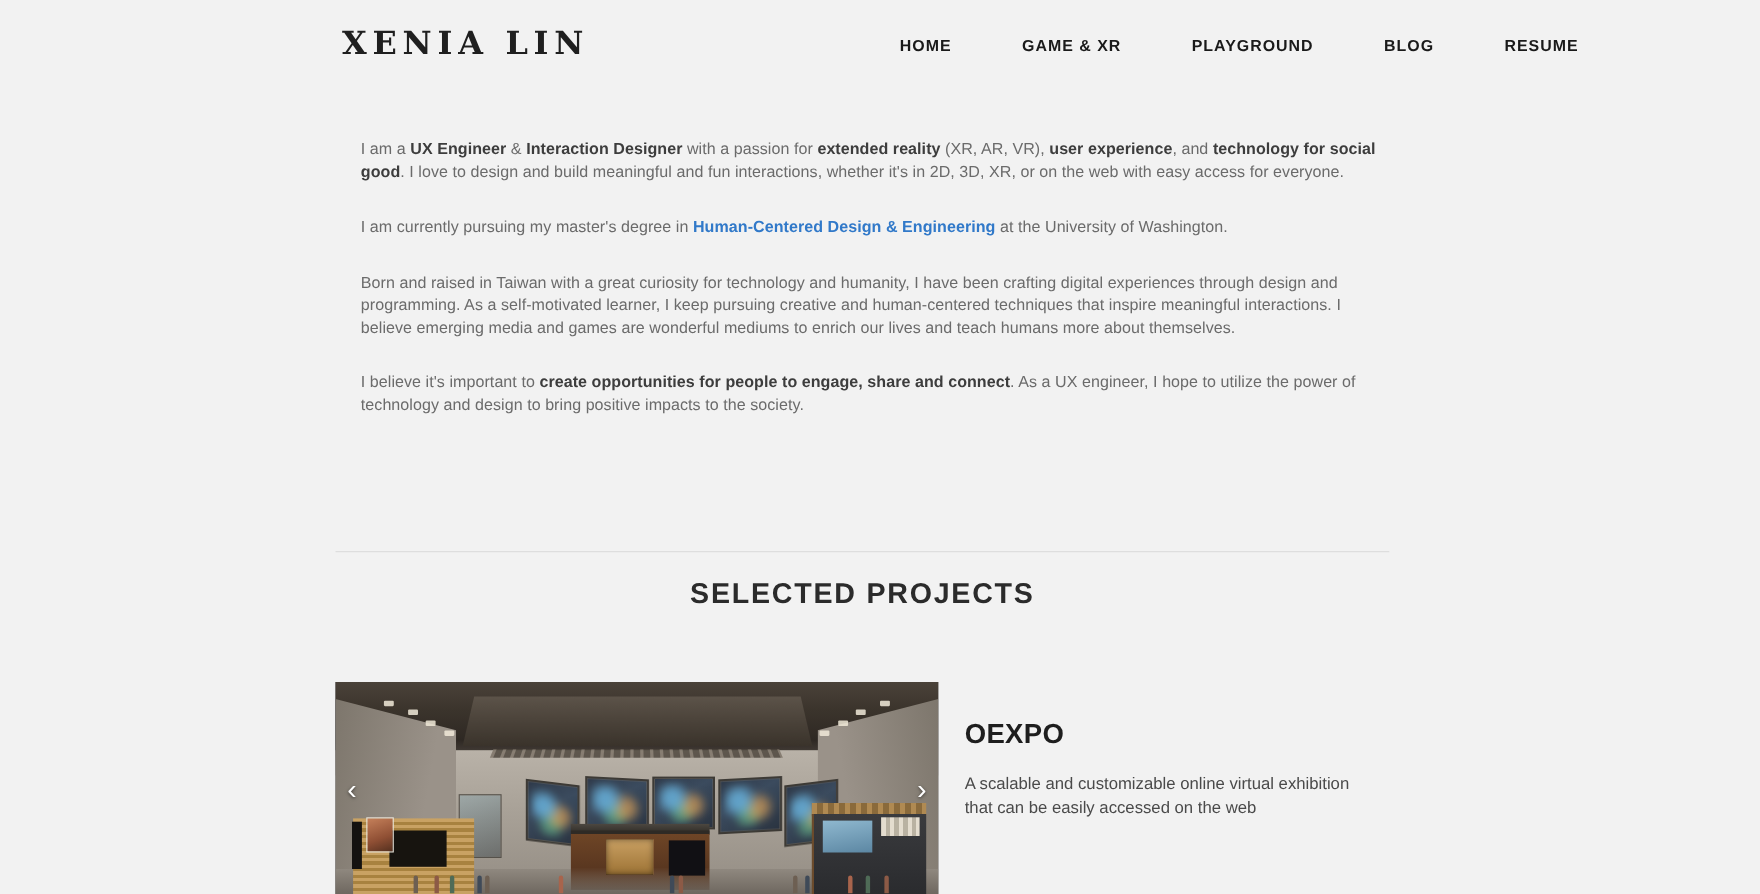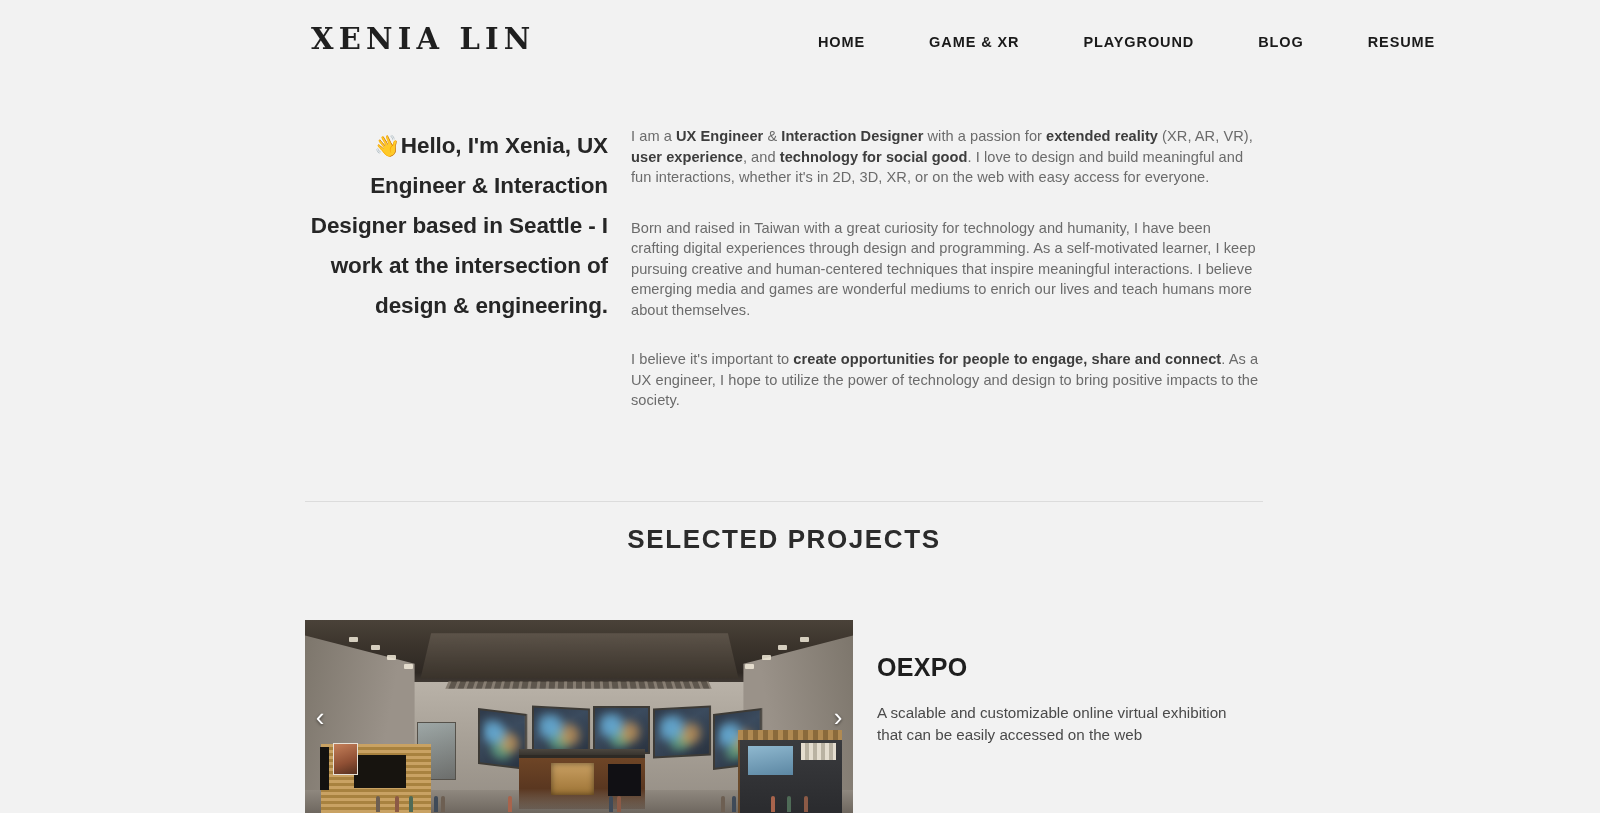--- a/index.html
+++ b/index.html
@@ -361,28 +361,26 @@
     <a class="nav-link">HOME</a>
     <a class="nav-link">GAME &amp; XR</a>
     <a class="nav-link">PLAYGROUND</a>
     <a class="nav-link">BLOG</a>
     <a class="nav-link">RESUME</a>
   </nav>
 </header>
 
 <section class="intro">
 
-  <div class="intro-left">
-    <h1 class="headline"><span class="wave">👋</span><span>Hello, I'm Xenia, UX Engineer &amp; Interaction Designer based in Seattle - I work at the intersection of design &amp; engineering.</span></h1>
-  </div>
 
   <div class="intro-right">
 
     <p class="para p-gap-lg"><span>I am a </span><b>UX Engineer</b><span> &amp; </span><b>Interaction Designer</b><span> with a passion for </span><b>extended reality</b><span> (XR, AR, VR), </span><b>user experience</b><span>, and </span><b>technology for social good</b><span>. I love to design and build meaningful and fun interactions, whether it's in 2D, 3D, XR, or on the web with easy access for everyone.</span></p>
 
+    <p class="para p-gap-lg"><span>I am currently pursuing my master's degree in </span><a class="link">Human-Centered Design &amp; Engineering</a><span> at the University of Washington.</span></p>
 
     <p class="para p-gap-xl">Born and raised in Taiwan with a great curiosity for technology and humanity, I have been crafting digital experiences through design and programming. As a self-motivated learner, I keep pursuing creative and human-centered techniques that inspire meaningful interactions. I believe emerging media and games are wonderful mediums to enrich our lives and teach humans more about themselves.</p>
 
     <p class="para"><span>I believe it's important to </span><b>create opportunities for people to engage, share and connect</b><span>. As a UX engineer, I hope to utilize the power of technology and design to bring positive impacts to the society.</span></p>
 
   </div>
 </section>
 
 <div class="divider"></div>
 

